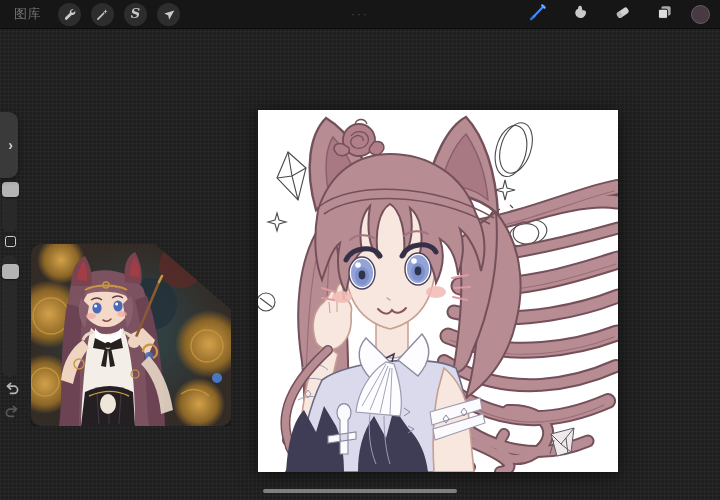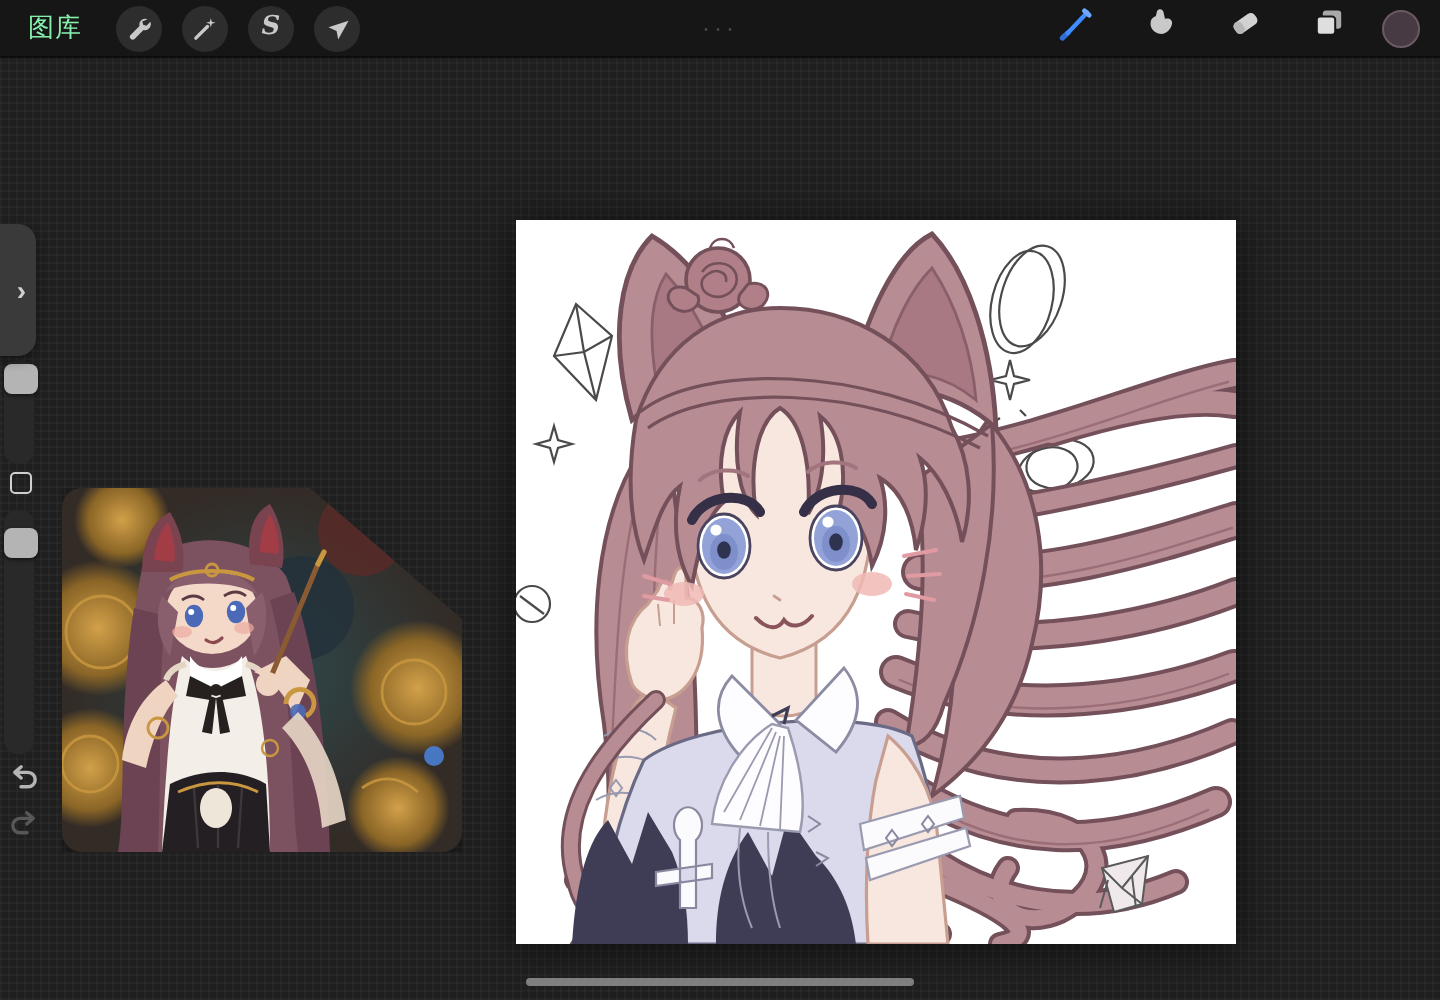--- a/index.html
+++ b/index.html
@@ -23,21 +23,21 @@
 
   
   .topbar{
     position:absolute;left:0;top:0;width:720px;height:28px;
     background:var(--topbar_bg);
     display:flex;align-items:center;
     z-index:40;
     box-shadow:0 1px 0 rgba(0,0,0,.6);
   }
   .gallery-btn{
-    color:#86efac;font-size:13px;letter-spacing:.5px;
+    color:#737373;font-size:13px;letter-spacing:.5px;
     padding:0 12px 0 14px;cursor:default;
   }
   .tool-pill{
     width:23px;height:23px;border-radius:50%;
     background:var(--pill_bg);
     display:flex;align-items:center;justify-content:center;
     margin:0 5px;flex:0 0 auto;
   }
   .tool-pill svg{display:block;}
   .s-glyph{

